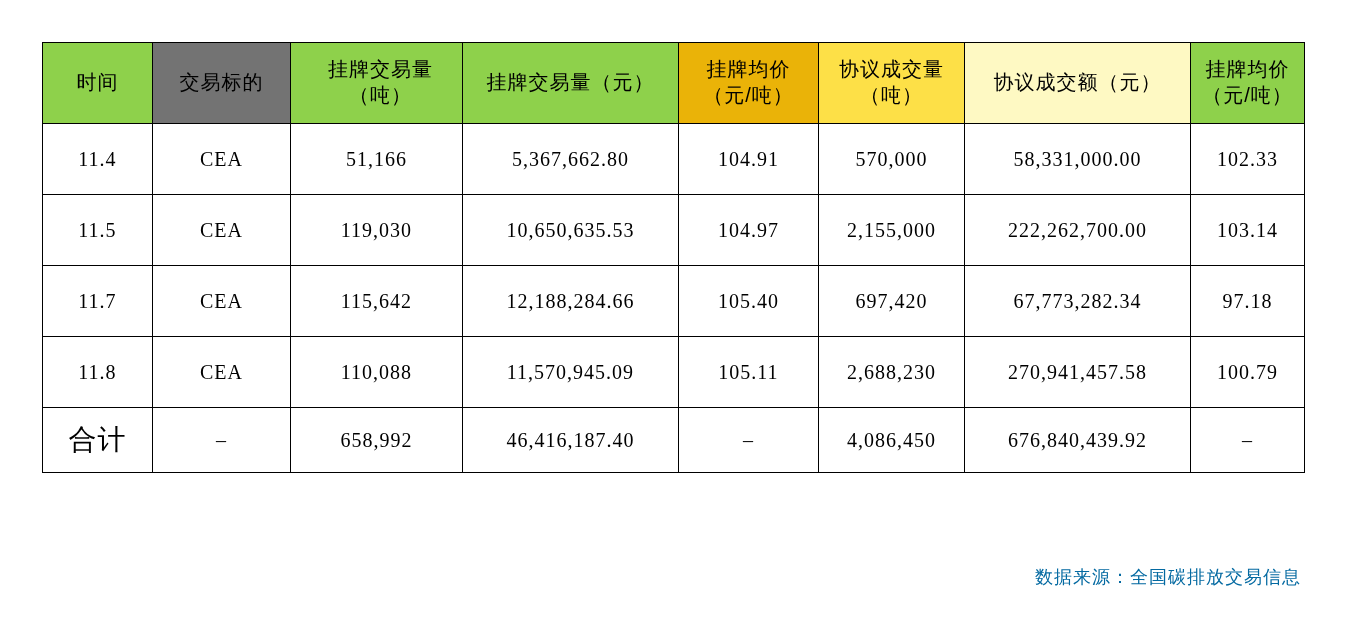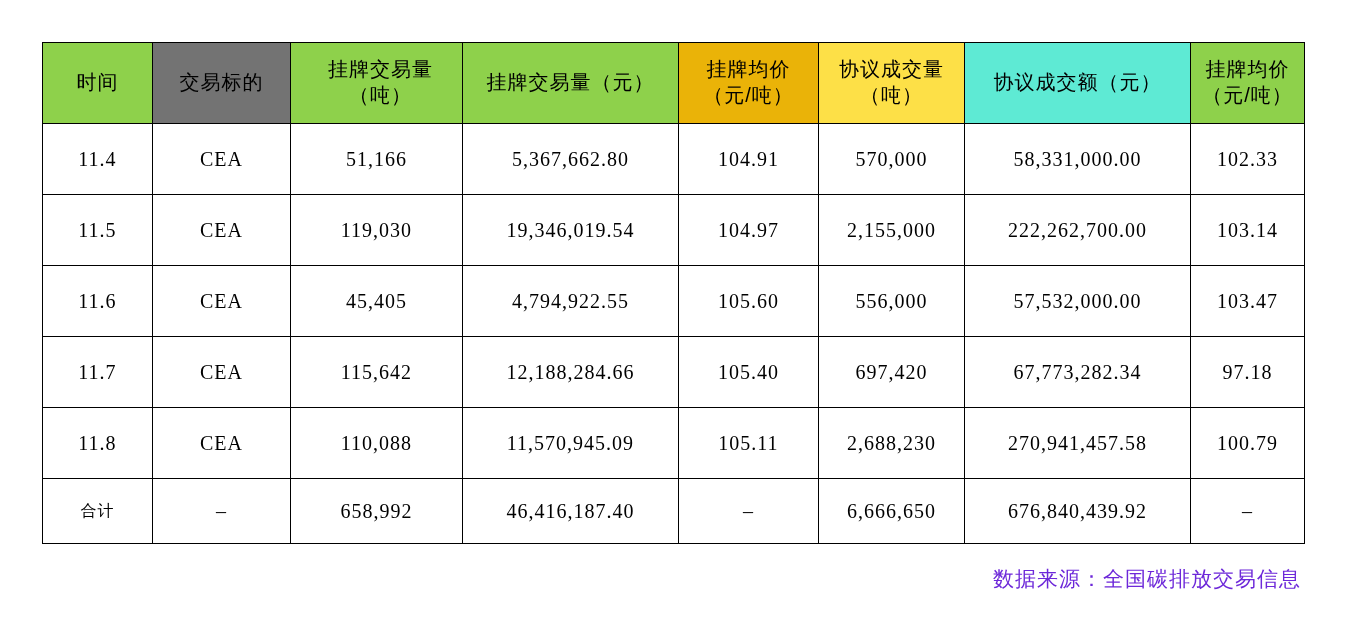--- a/index.html
+++ b/index.html
@@ -54,41 +54,41 @@
     height: 70px;
     font-size: 21px;
     font-family: "Liberation Serif", "DejaVu Serif", serif;
     letter-spacing: 1.5px;
   }
   tbody tr.total-row td {
     height: 64px;
   }
   tbody td.cn {
     font-family: "Liberation Sans", "DejaVu Sans", sans-serif;
-    font-size: 16px;
+    font-size: 28px;
     letter-spacing: 1px;
   }
   
   col.c0 { width: 110px; }
   col.c1 { width: 138px; }
   col.c2 { width: 172px; }
   col.c3 { width: 216px; }
   col.c4 { width: 140px; }
   col.c5 { width: 146px; }
   col.c6 { width: 226px; }
   col.c7 { width: 114px; }
 
   .source-note {
     position: absolute;
     right: 44px;
     top: 565px;
     font-family: "Liberation Sans", "DejaVu Sans", sans-serif;
-    font-size: 21px;
+    font-size: 18px;
     letter-spacing: 1px;
-    color: #6d28d9;
+    color: #0369a1;
     white-space: nowrap;
   }
 </style>
 </head>
 <body>
 
 <div class="page">
 
   <table class="data-table">
     <colgroup>
@@ -117,21 +117,21 @@
           <span class="hdr-line">挂牌交易量（元）</span>
         </th>
         <th style="background: #eab308;">
           <span class="hdr-line">挂牌均价</span>
           <span class="hdr-line">（元/吨）</span>
         </th>
         <th style="background: #fde047;">
           <span class="hdr-line">协议成交量</span>
           <span class="hdr-line">（吨）</span>
         </th>
-        <th style="background: #5eead4;">
+        <th style="background: #fef9c3;">
           <span class="hdr-line">协议成交额（元）</span>
         </th>
         <th style="background: rgb(142, 209, 75);">
           <span class="hdr-line">挂牌均价</span>
           <span class="hdr-line">（元/吨）</span>
         </th>
       </tr>
     </thead>
     <tbody>
       <tr>
@@ -141,35 +141,25 @@
         <td>5,367,662.80</td>
         <td>104.91</td>
         <td>570,000</td>
         <td>58,331,000.00</td>
         <td>102.33</td>
       </tr>
       <tr>
         <td>11.5</td>
         <td>CEA</td>
         <td>119,030</td>
-        <td>19,346,019.54</td>
+        <td>10,650,635.53</td>
         <td>104.97</td>
         <td>2,155,000</td>
         <td>222,262,700.00</td>
         <td>103.14</td>
-      </tr>
-      <tr>
-        <td>11.6</td>
-        <td>CEA</td>
-        <td>45,405</td>
-        <td>4,794,922.55</td>
-        <td>105.60</td>
-        <td>556,000</td>
-        <td>57,532,000.00</td>
-        <td>103.47</td>
       </tr>
       <tr>
         <td>11.7</td>
         <td>CEA</td>
         <td>115,642</td>
         <td>12,188,284.66</td>
         <td>105.40</td>
         <td>697,420</td>
         <td>67,773,282.34</td>
         <td>97.18</td>
@@ -183,21 +173,21 @@
         <td>2,688,230</td>
         <td>270,941,457.58</td>
         <td>100.79</td>
       </tr>
       <tr class="total-row">
         <td class="cn">合计</td>
         <td>–</td>
         <td>658,992</td>
         <td>46,416,187.40</td>
         <td>–</td>
-        <td>6,666,650</td>
+        <td>4,086,450</td>
         <td>676,840,439.92</td>
         <td>–</td>
       </tr>
     </tbody>
   </table>
 
   <div class="source-note">数据来源：全国碳排放交易信息</div>
 
 </div>
 

